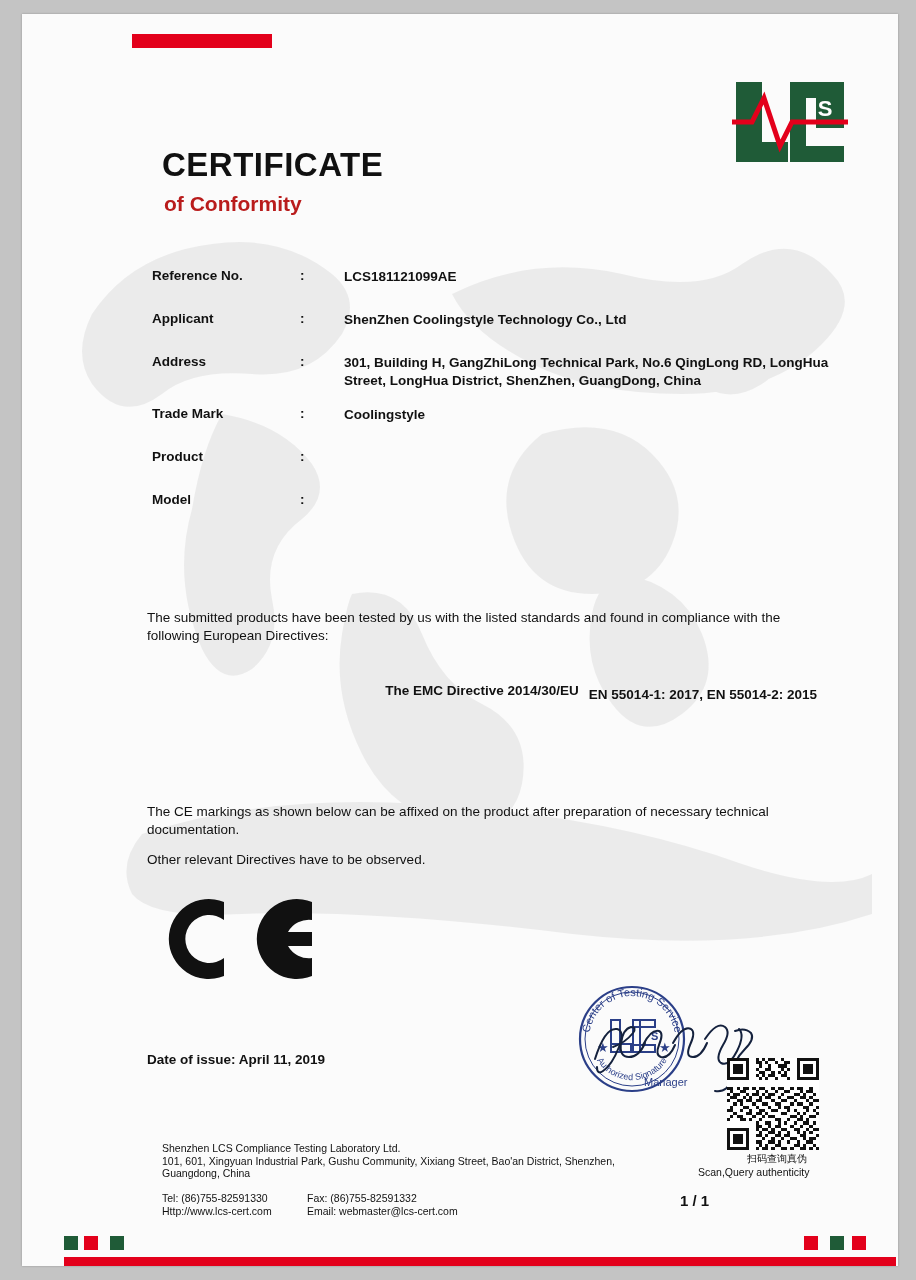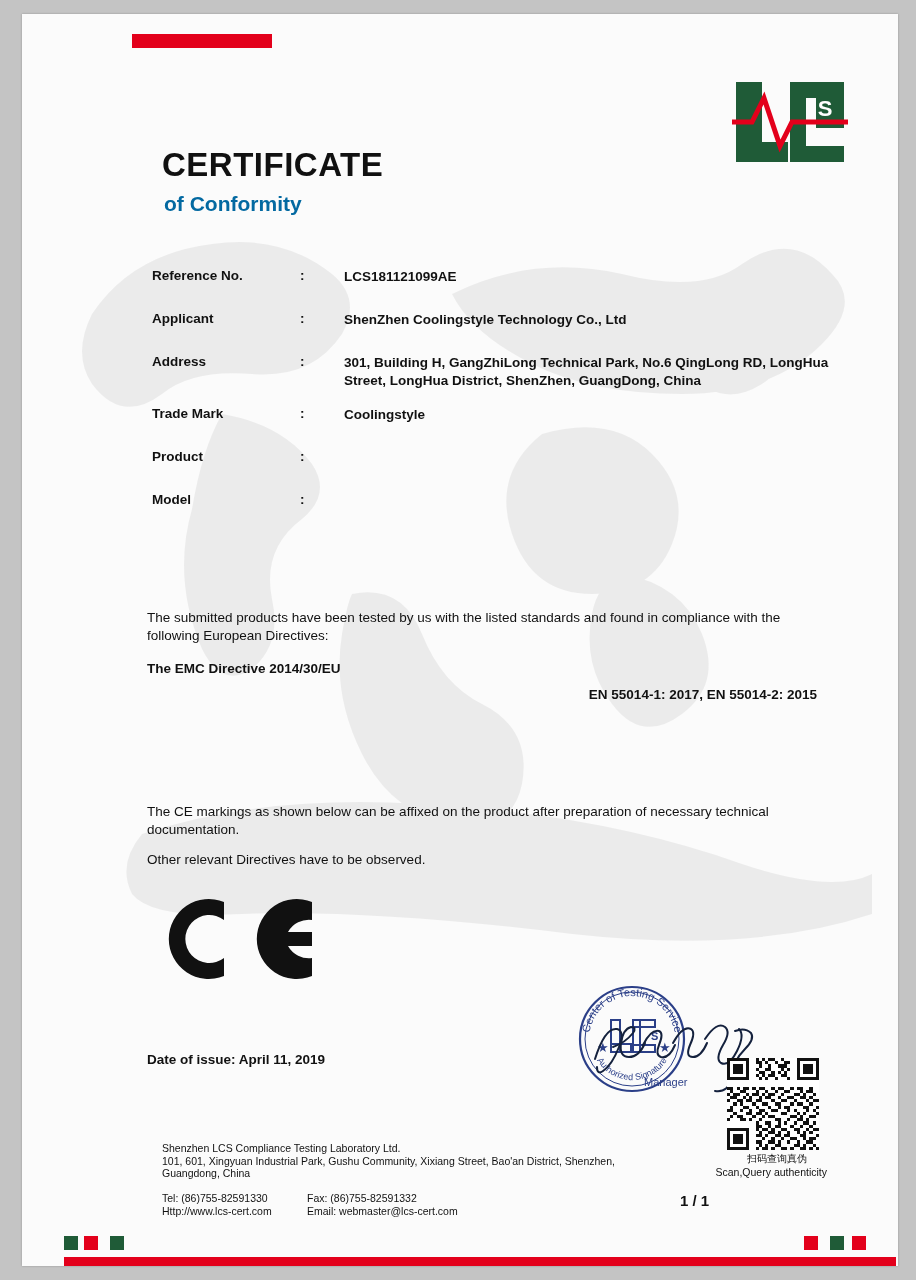--- a/index.html
+++ b/index.html
@@ -90,21 +90,21 @@
     font-weight: bold;
     letter-spacing: .5px;
     color: #111;
   }
   .subtitle {
     position: absolute;
     left: 142px;
     top: 178px;
     font-size: 21px;
     font-weight: bold;
-    color: #0369a1;
+    color: #b91c1c;
   }
 
   
   .fields {
     position: absolute;
     left: 130px;
     top: 254px;
     width: 690px;
   }
   .field-row {
@@ -205,24 +205,24 @@
     position: absolute;
     left: 700px;
     top: 1138px;
     width: 110px;
     text-align: center;
     font-size: 10px;
     color: #111;
   }
   .qr-en {
     position: absolute;
-    left: 645px;
+    left: 676px;
     top: 1152px;
     width: 160px;
-    text-align: right;
+    text-align: left;
     font-size: 10.5px;
     color: #111;
   }
 
   
   .footer {
     position: absolute;
     left: 140px;
     top: 1128px;
     font-size: 10.5px;
@@ -326,21 +326,21 @@
         <span class="field-label">Product</span>
         <span class="field-colon">:</span>
       </div>
       <div class="field-row">
         <span class="field-label">Model</span>
         <span class="field-colon">:</span>
       </div>
     </div>
 
     <div class="body-text" style="top:595px;">The submitted products have been tested by us with the listed standards and found in compliance with the following European Directives:</div>
-    <div class="body-text body-bold" style="top:646px;">The EMC Directive 2014/30/EU</div>
+    <div class="body-text body-bold" style="top:668px;text-align:center;">The EMC Directive 2014/30/EU</div>
     <div class="body-text body-bold" style="top:672px;text-align:right;">EN 55014-1: 2017, EN 55014-2: 2015</div>
     <div class="body-text" style="top:789px;">The CE markings as shown below can be affixed on the product after preparation of necessary technical documentation.</div>
     <div class="body-text" style="top:837px;">Other relevant Directives have to be observed.</div>
 
     <svg class="ce" viewBox="0 0 175 90">
       <path d="M62 8 A40 40 0 1 0 62 82 L62 64 A24 24 0 1 1 62 26 Z" fill="#111"></path>
       <path d="M150 8 A40 40 0 1 0 150 82 L150 64 A24 24 0 0 1 126 52 L150 52 L150 38 L126 38 A24 24 0 0 1 150 26 Z" fill="#111"></path>
     </svg>
 
     <div class="date-issue">Date of issue: April 11, 2019</div>

